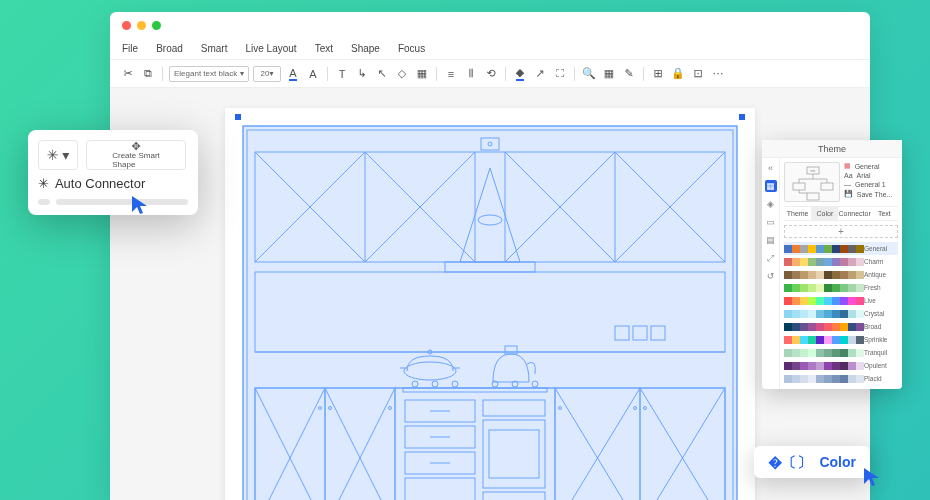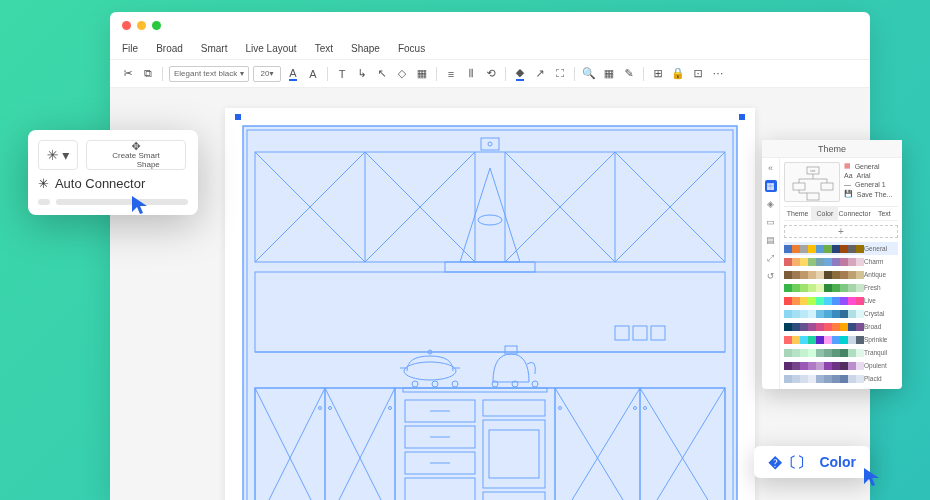--- a/index.html
+++ b/index.html
@@ -239,21 +239,21 @@
       </svg>
     </div>
   </div>
 </div>
 
 <div class="autoformat-pop">
   <div class="af-row1">
     <div class="af-btn af-spark">✳ ▾</div>
     <div class="af-btn af-smart">
       <span style="font-size:11px">✥</span>
-      <span style="white-space:pre-line;text-align:right">Create Smart
+      <span style="white-space:pre-line;text-align:left">Create Smart
 Shape</span>
     </div>
   </div>
   <div class="af-title">
     <span>✳</span>
       <span>Auto Connector</span>
   </div>
   <div class="af-slider">
     <span class="dot"></span>
       <span class="bar"></span>

